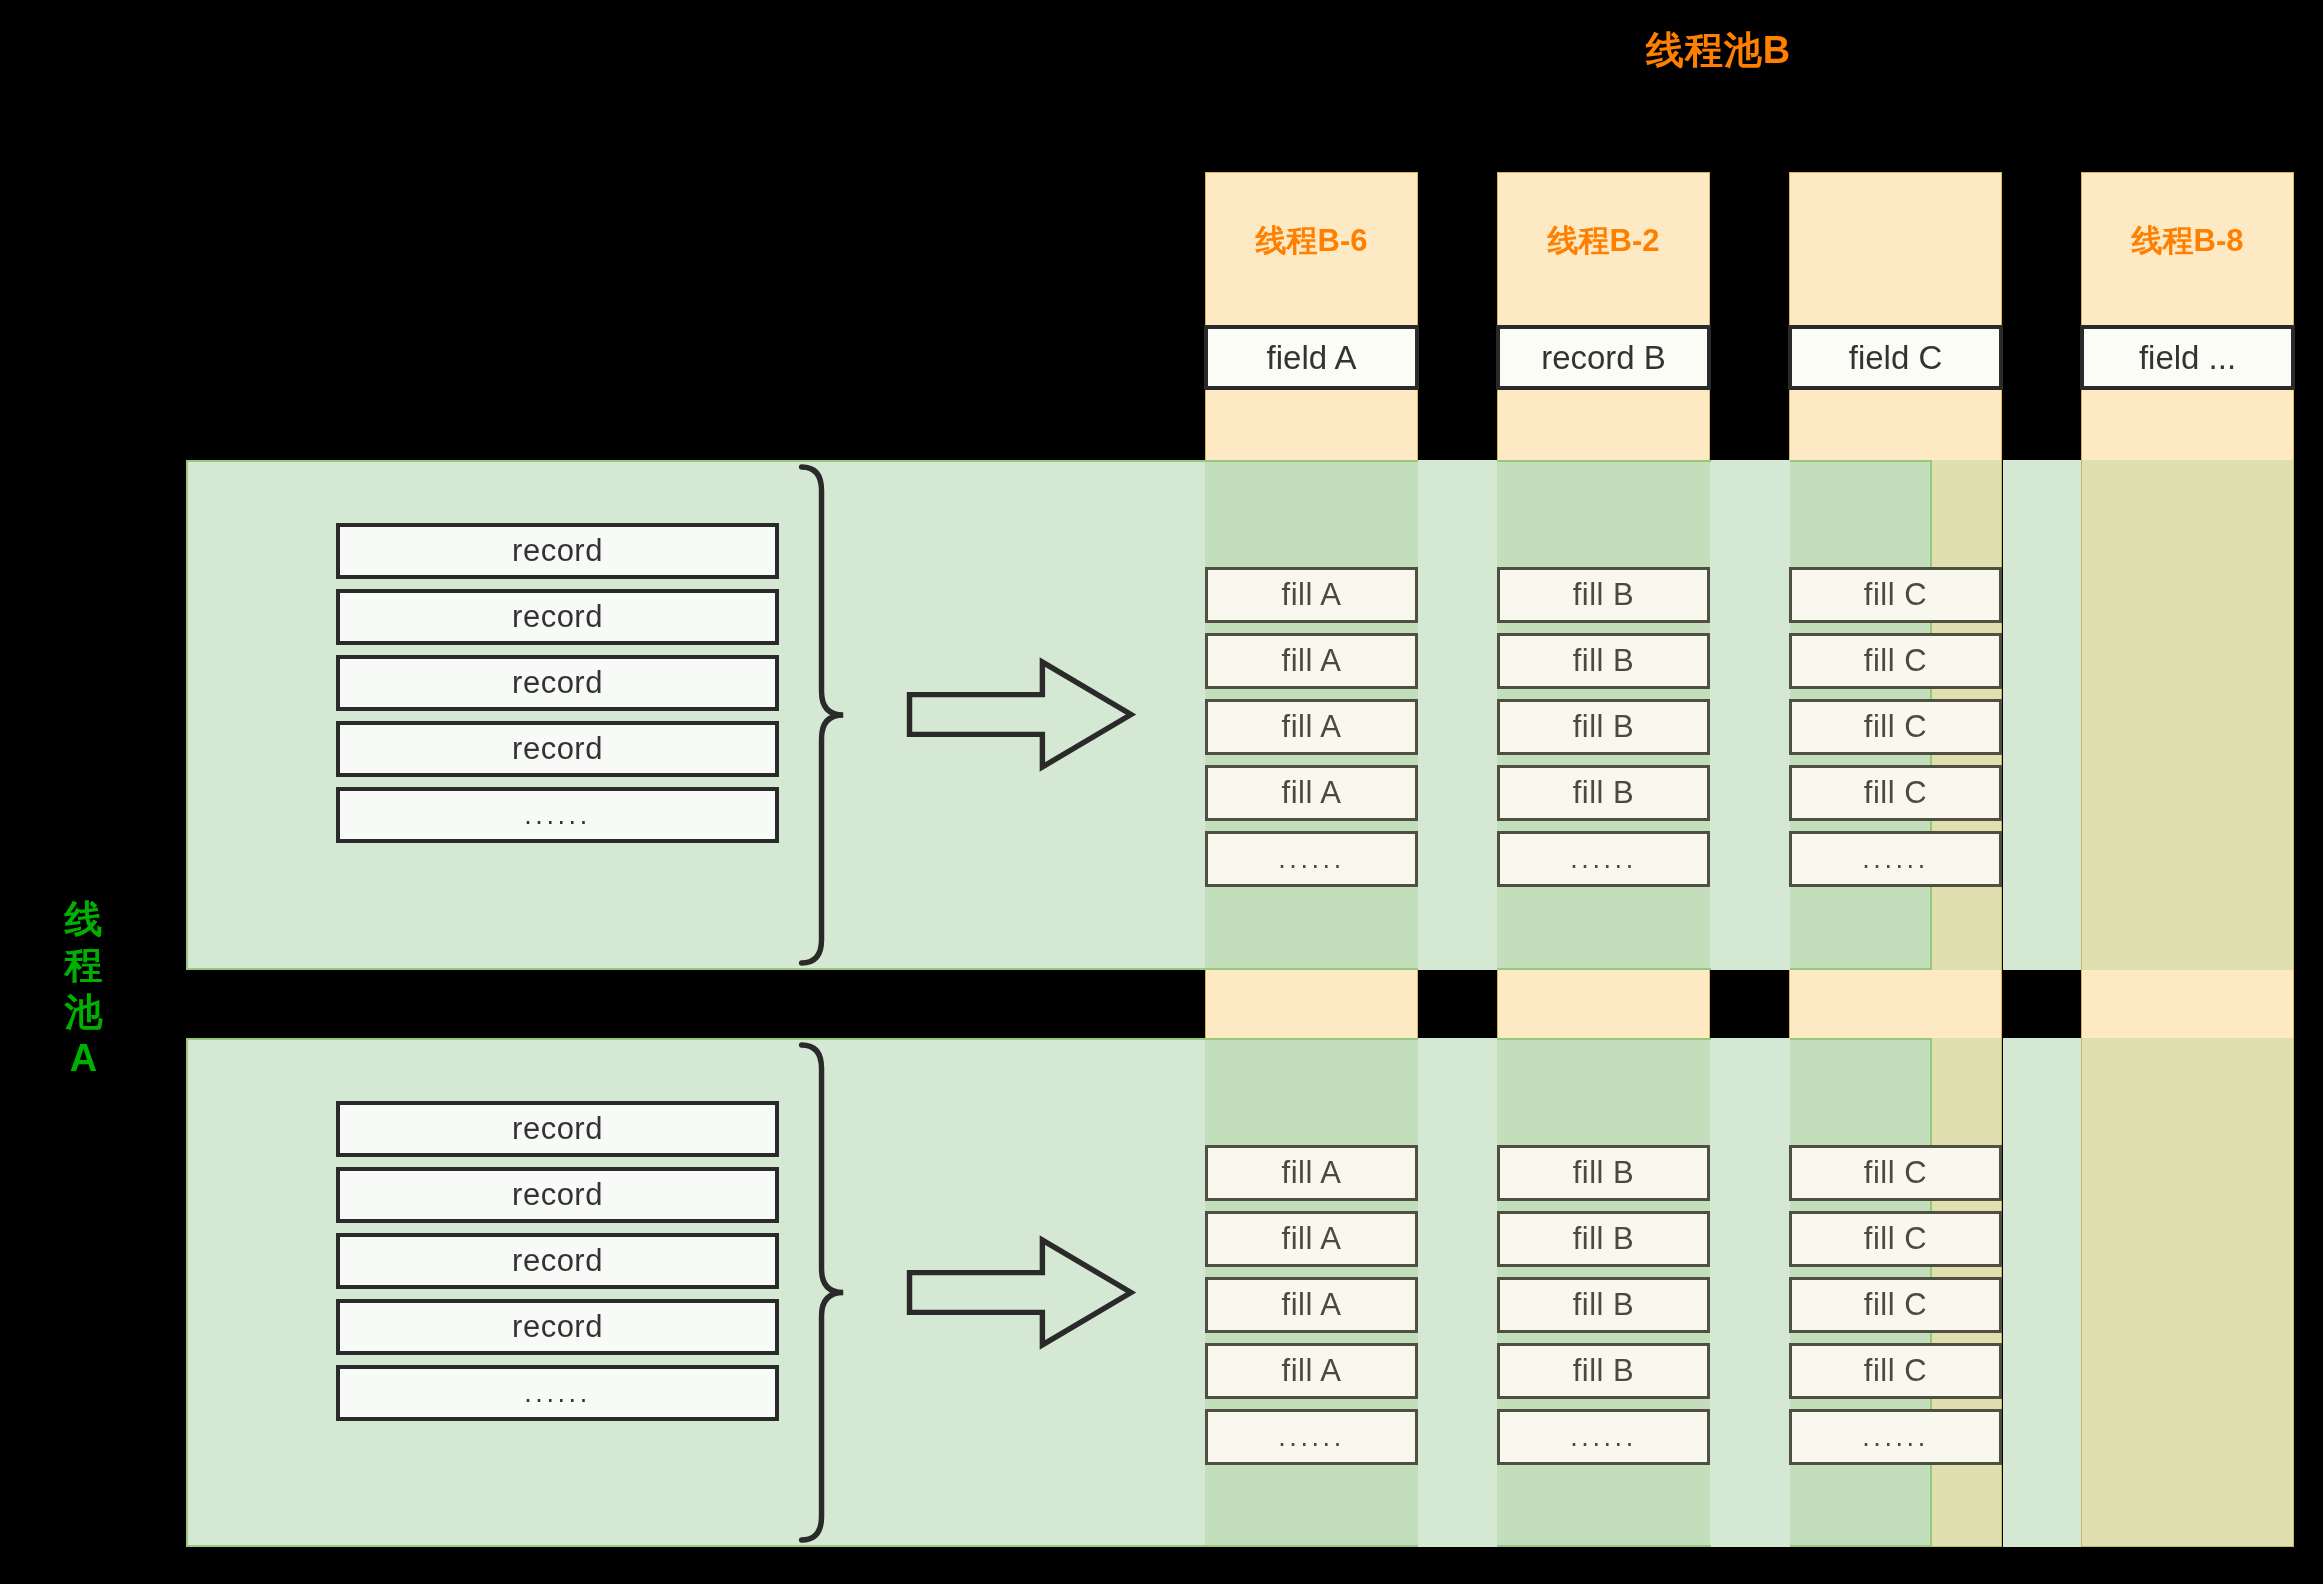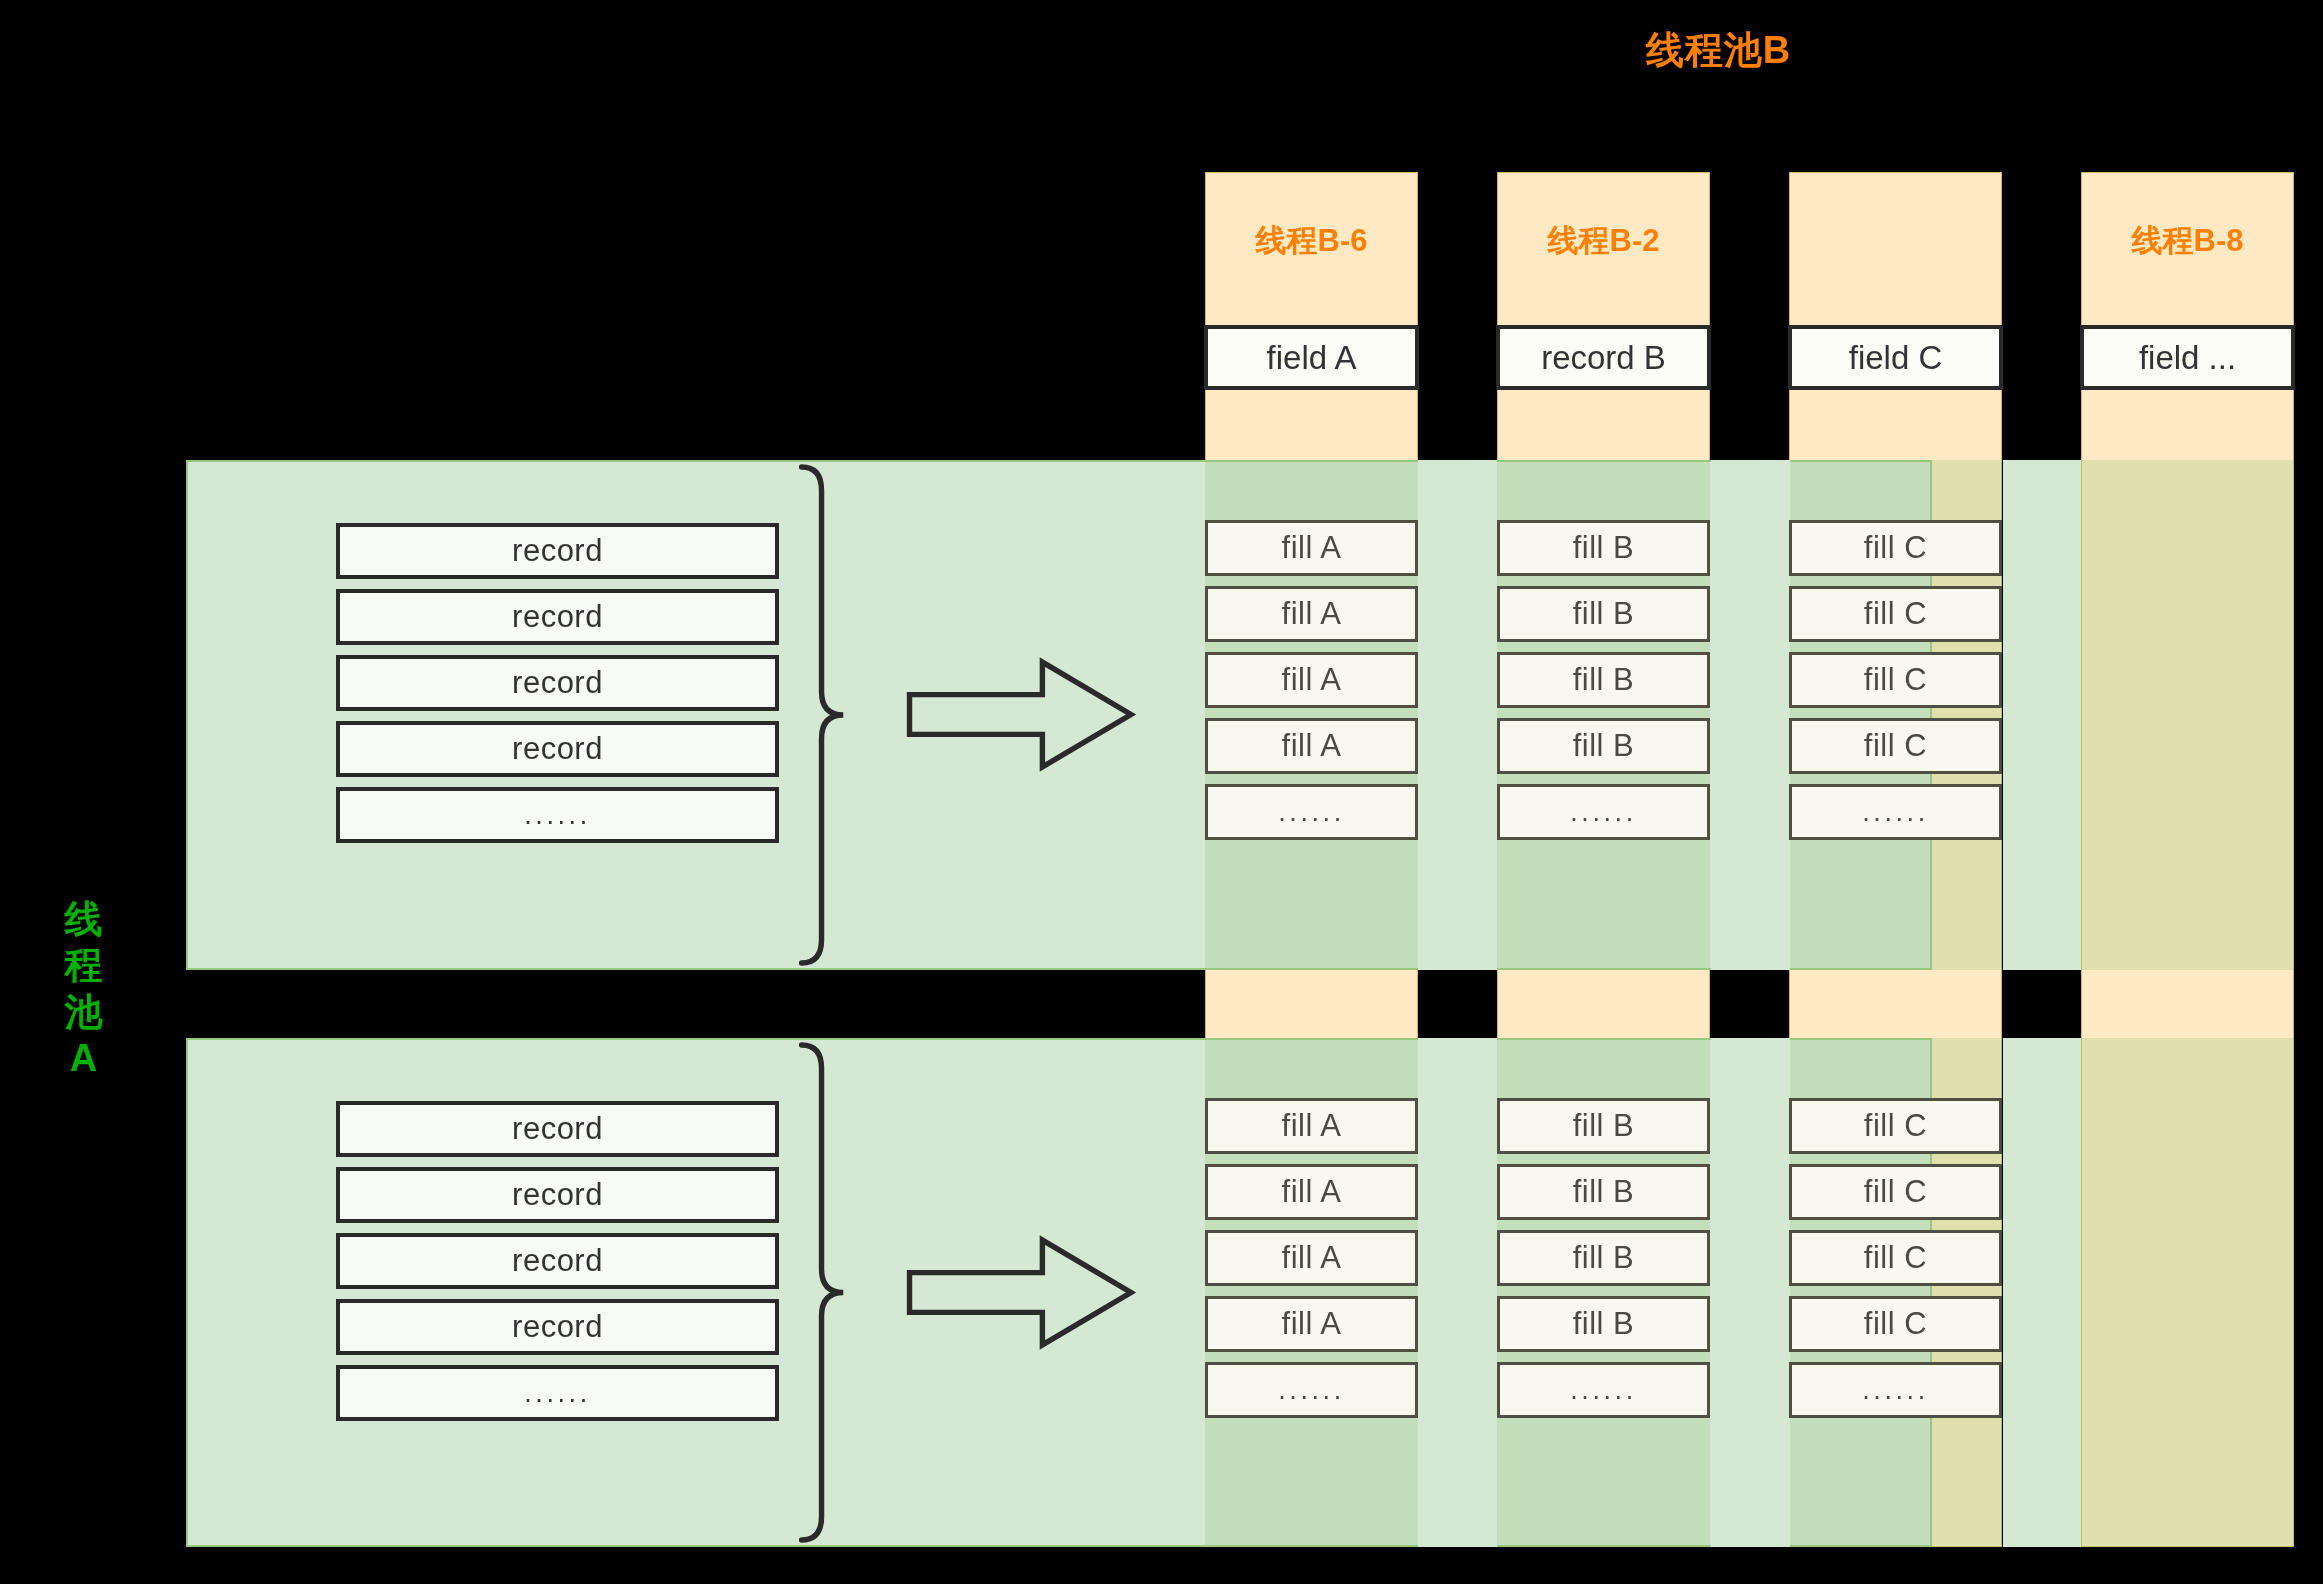--- a/index.html
+++ b/index.html
@@ -59,21 +59,21 @@
     display:flex;align-items:center;justify-content:center;
     font-size:31px;color:#333;letter-spacing:0.5px;
   }
   .record.dots{letter-spacing:3.6px;font-size:27px;}
 
   
   .fillbox{
     position:absolute;width:213px;height:56px;
     background:#f8f8ee;border:3.6px solid #4f4f42;box-sizing:border-box;
     display:flex;align-items:center;justify-content:center;
-    font-size:31px;color:#4a4a42;letter-spacing:0.5px;
+    font-size:31px;color:#4a4a42;letter-spacing:0.5px;margin-top:47px;
   }
   .fillbox.dots{letter-spacing:3.6px;font-size:27px;}
 
   
   .gapstrip{position:absolute;width:80px;background:#d5e8d4;}
 
   
   .olivewash{position:absolute;width:213px;background:rgba(154,199,127,0.30);}
 
   svg.deco{position:absolute;overflow:visible;}

